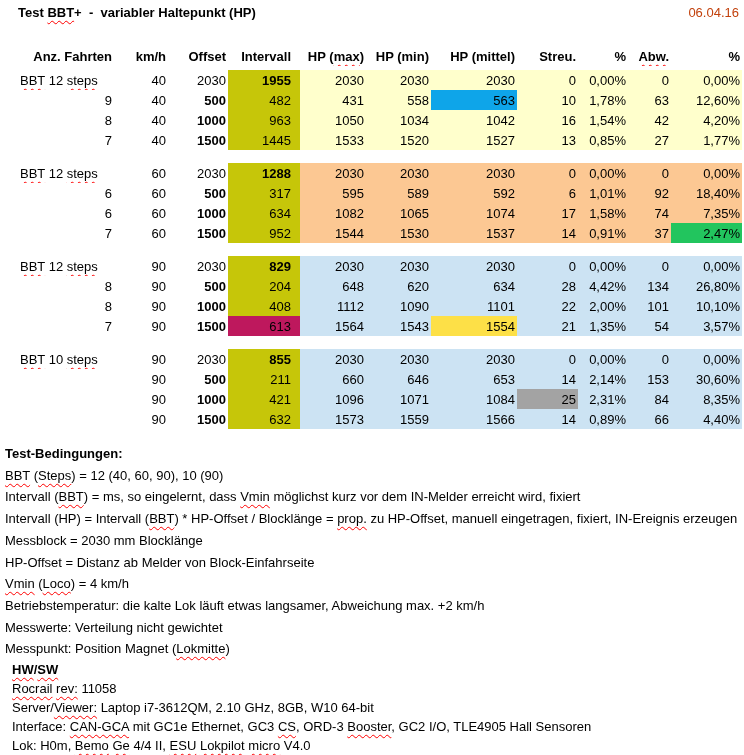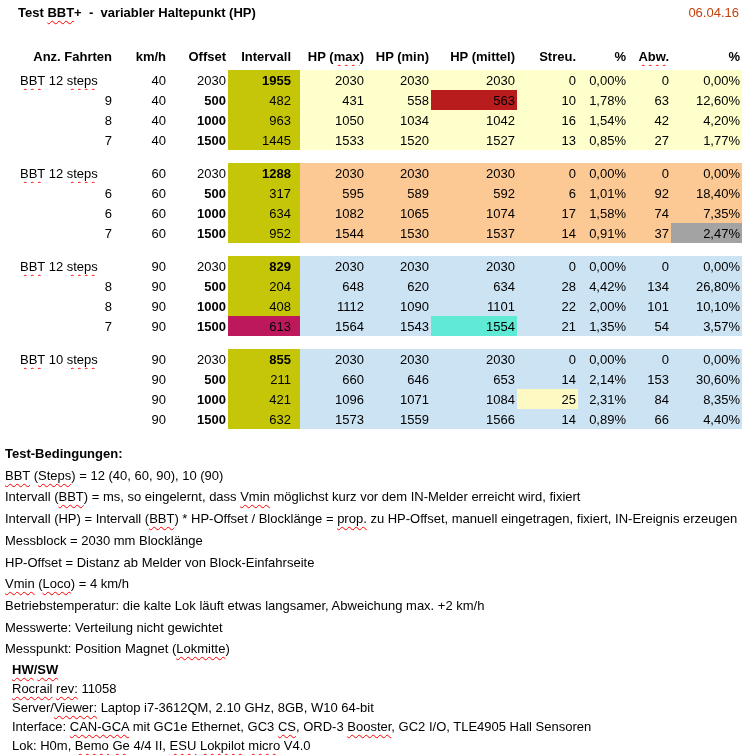--- a/index.html
+++ b/index.html
@@ -102,21 +102,21 @@
           <td style="background: rgb(255, 255, 204);">0</td>
           <td style="background: rgb(255, 255, 204);">0,00%</td>
         </tr>
         <tr>
           <td>9</td>
           <td>40</td>
           <td class="b">500</td>
           <td style="background: rgb(198, 198, 9);">482</td>
           <td style="background: rgb(255, 255, 204);">431</td>
           <td style="background: rgb(255, 255, 204);">558</td>
-          <td style="background: #b91c1c;">563</td>
+          <td style="background: #0ea5e9;">563</td>
           <td style="background: rgb(255, 255, 204);">10</td>
           <td style="background: rgb(255, 255, 204);">1,78%</td>
           <td style="background: rgb(255, 255, 204);">63</td>
           <td style="background: rgb(255, 255, 204);">12,60%</td>
         </tr>
         <tr>
           <td>8</td>
           <td>40</td>
           <td class="b">1000</td>
           <td style="background: rgb(198, 198, 9);">963</td>
@@ -201,21 +201,21 @@
           <td>7</td>
           <td>60</td>
           <td class="b">1500</td>
           <td style="background: rgb(198, 198, 9);">952</td>
           <td style="background: rgb(252, 200, 147);">1544</td>
           <td style="background: rgb(252, 200, 147);">1530</td>
           <td style="background: rgb(252, 200, 147);">1537</td>
           <td style="background: rgb(252, 200, 147);">14</td>
           <td style="background: rgb(252, 200, 147);">0,91%</td>
           <td style="background: rgb(252, 200, 147);">37</td>
-          <td style="background: #a3a3a3;">2,47%</td>
+          <td style="background: #22c55e;">2,47%</td>
         </tr>
       </tbody>
     </table>
   <table class="grid group">
       <colgroup>
         <col style="width: 114px;">
         <col style="width: 54px;">
         <col style="width: 60px;">
         <col style="width: 72px;">
         <col style="width: 66px;">
@@ -266,21 +266,21 @@
           <td style="background: rgb(204, 227, 243);">101</td>
           <td style="background: rgb(204, 227, 243);">10,10%</td>
         </tr>
         <tr>
           <td>7</td>
           <td>90</td>
           <td class="b">1500</td>
           <td style="background: #be185d;">613</td>
           <td style="background: rgb(204, 227, 243);">1564</td>
           <td style="background: rgb(204, 227, 243);">1543</td>
-          <td style="background: #5eead4;">1554</td>
+          <td style="background: #fde047;">1554</td>
           <td style="background: rgb(204, 227, 243);">21</td>
           <td style="background: rgb(204, 227, 243);">1,35%</td>
           <td style="background: rgb(204, 227, 243);">54</td>
           <td style="background: rgb(204, 227, 243);">3,57%</td>
         </tr>
       </tbody>
     </table>
   <table class="grid group last">
       <colgroup>
         <col style="width: 114px;">
@@ -323,21 +323,21 @@
           <td style="background: rgb(204, 227, 243);">30,60%</td>
         </tr>
         <tr>
           <td></td>
           <td>90</td>
           <td class="b">1000</td>
           <td style="background: rgb(198, 198, 9);">421</td>
           <td style="background: rgb(204, 227, 243);">1096</td>
           <td style="background: rgb(204, 227, 243);">1071</td>
           <td style="background: rgb(204, 227, 243);">1084</td>
-          <td style="background: #fef9c3;">25</td>
+          <td style="background: #a3a3a3;">25</td>
           <td style="background: rgb(204, 227, 243);">2,31%</td>
           <td style="background: rgb(204, 227, 243);">84</td>
           <td style="background: rgb(204, 227, 243);">8,35%</td>
         </tr>
         <tr>
           <td></td>
           <td>90</td>
           <td class="b">1500</td>
           <td style="background: rgb(198, 198, 9);">632</td>
           <td style="background: rgb(204, 227, 243);">1573</td>

